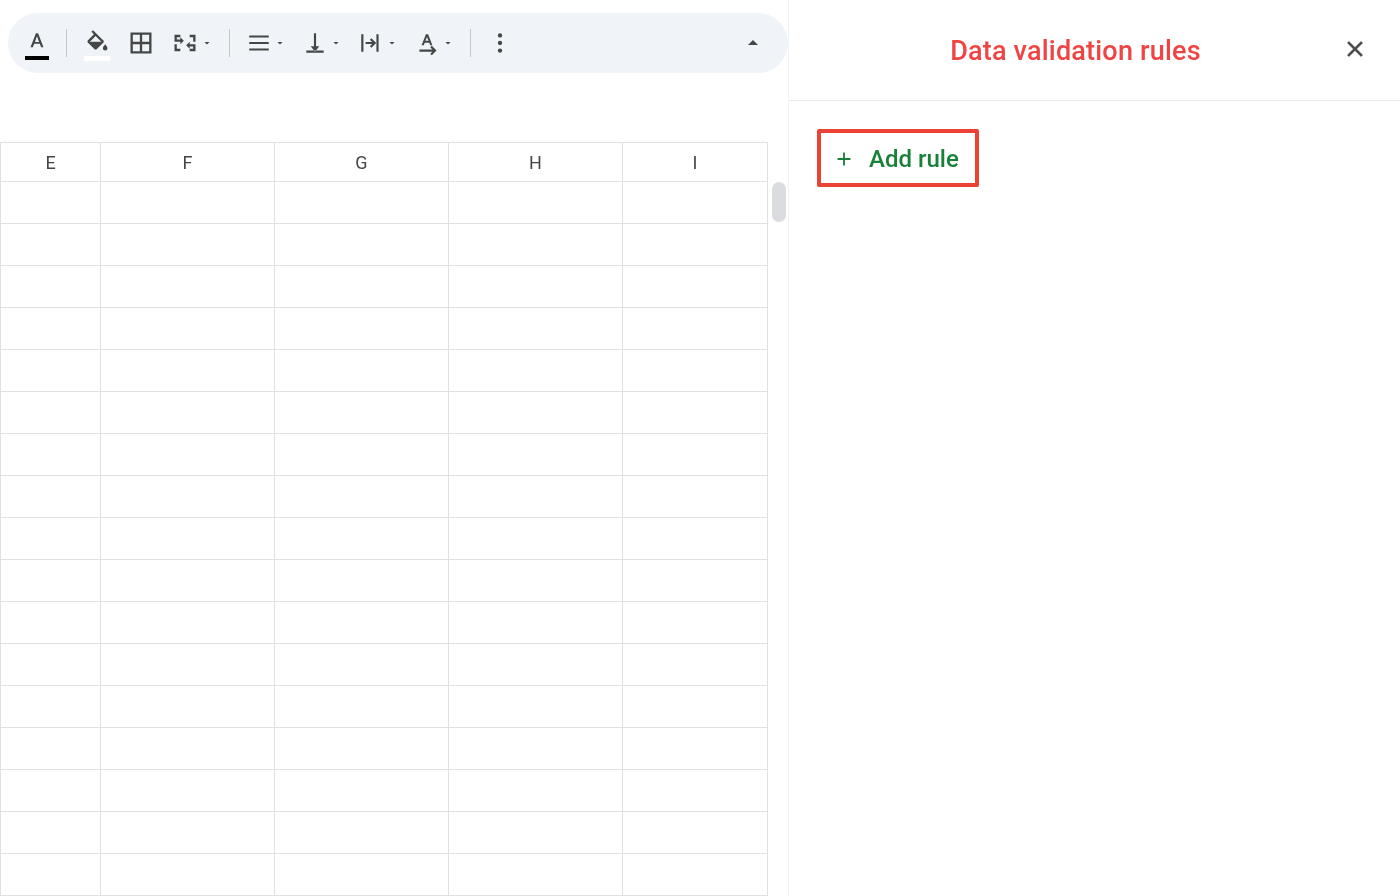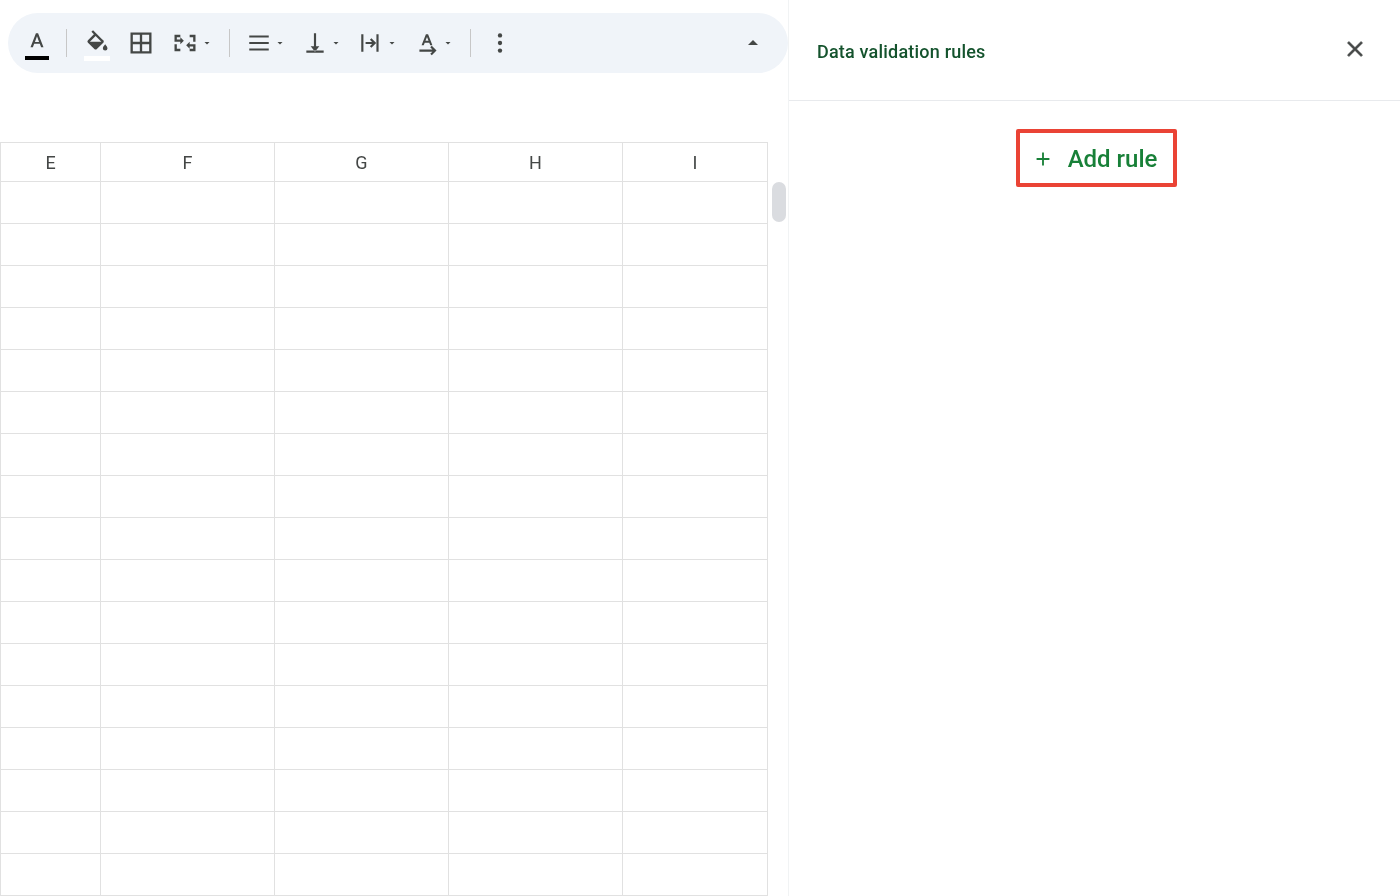--- a/index.html
+++ b/index.html
@@ -112,34 +112,35 @@
       padding-top: 28px;
     }
     .panel-header {
       display: flex;
       align-items: center;
       padding: 0 24px 26px 28px;
       border-bottom: 1px solid #e8eaed;
     }
     .panel-title {
       flex: 1;
-      font-size: 18px;
+      font-size: 27px;
       font-weight: 500;
-      color: #14532d;
+      color: #ef4444;
       letter-spacing: 0.2px;
+      text-align: center;
     }
     .close-btn {
       padding: 8px;
       border-radius: 50%;
       color: #444746;
     }
     .panel-body {
       padding: 28px 24px 0 28px;
       display: flex;
-      justify-content: center;
+      justify-content: flex-start;
     }
     .add-rule-wrap {
       border: 4px solid #ea4335;
       padding: 8px 4px 6px 4px;
       border-radius: 2px;
       display: inline-block;
     }
     .add-rule {
       display: flex;
       align-items: center;

